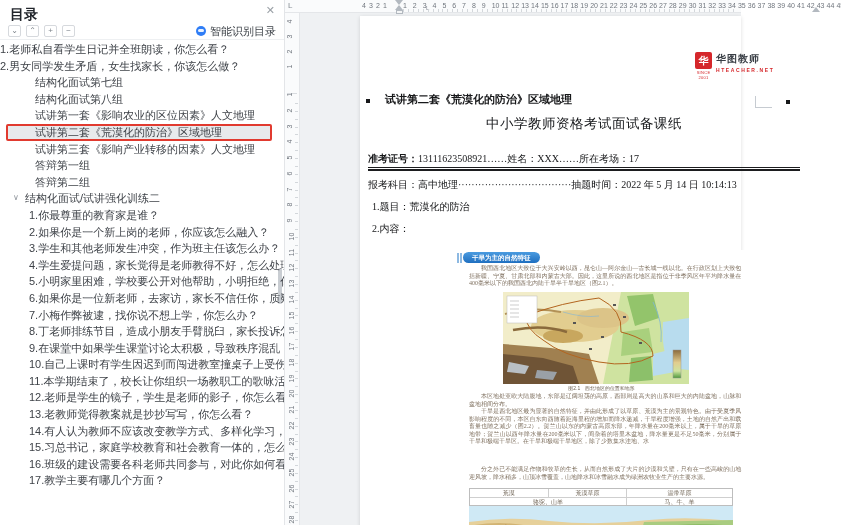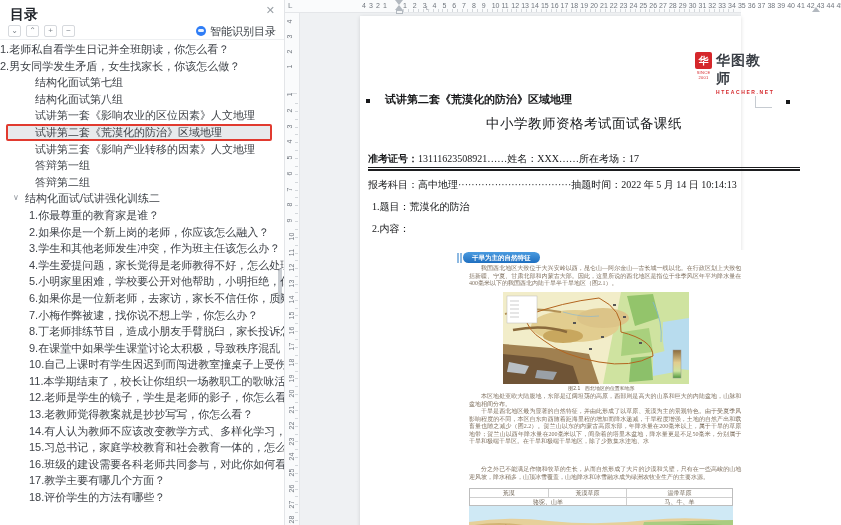--- a/index.html
+++ b/index.html
@@ -73,21 +73,21 @@
     font-family:"Liberation Serif",serif; font-size:13.5px; letter-spacing:.5px; color:#141619; }
   .doc-line { position:absolute; left:8px; font-family:"Liberation Serif",serif; font-size:10px; color:#17181a; }
   #doc-rule { position:absolute; left:8px; top:151px; width:432px; height:4px;
     border-top:1px solid #1c1d1f; border-bottom:2px solid #1c1d1f; }
 
   #logo { position:absolute; left:335px; top:36px; display:flex; }
   #logo-mark { width:17px; height:17px; background:#d5272b; border-radius:2px; color:#fff;
     font-size:10px; font-weight:bold; text-align:center; line-height:17px; }
   #logo-since { font-size:4px; color:#d5272b; letter-spacing:.3px; margin-top:1px; text-align:center; }
   #logo-right { margin-left:4px; }
-  #logo-brand { font-size:14px; font-weight:bold; color:#3a3f46; letter-spacing:1px; }
+  #logo-brand { font-size:10px; font-weight:bold; color:#3a3f46; letter-spacing:1px; }
   #logo-site { font-size:5px; font-weight:bold; color:#d5272b; letter-spacing:1.6px; margin-top:1px; }
   #corner-mark { position:absolute; left:395px; top:80px; width:17px; height:12px;
     border-left:1px solid #c6cbd1; border-bottom:1px solid #c6cbd1; }
 
   
   #tb { position:absolute; left:95px; top:234px; width:293px; height:275px; overflow:hidden; background:#fff; }
   #tb-badge { position:absolute; left:2px; top:2px; display:flex; align-items:center; }
   .badge-bar { width:2px; height:10px; background:#8db9e2; margin-right:1px; }
   #tb-badge-pill { height:11px; line-height:11px; padding:0 9px; border-radius:6px;
     background:linear-gradient(#4a9be0,#1f6fc0); color:#fff; font-size:6.5px; font-weight:bold; }
@@ -147,21 +147,20 @@
         <div class="o-item lv-q2"><span class="txt">8.丁老师排练节目，造成小朋友手臂脱臼，家长投诉怎么办…</span></div>
         <div class="o-item lv-q2"><span class="txt">9.在课堂中如果学生课堂讨论太积极，导致秩序混乱，你该…</span></div>
         <div class="o-item lv-q2"><span class="txt">10.自己上课时有学生因迟到而闯进教室撞桌子上受伤了，你…</span></div>
         <div class="o-item lv-q2"><span class="txt">11.本学期结束了，校长让你组织一场教职工的歌咏活动，你…</span></div>
         <div class="o-item lv-q2"><span class="txt">12.老师是学生的镜子，学生是老师的影子，你怎么看？</span></div>
         <div class="o-item lv-q2"><span class="txt">13.老教师觉得教案就是抄抄写写，你怎么看？</span></div>
         <div class="o-item lv-q2"><span class="txt">14.有人认为教师不应该改变教学方式、多样化学习，你怎么…</span></div>
         <div class="o-item lv-q2"><span class="txt">15.习总书记，家庭学校教育和社会教育一体的，怎么看待社…</span></div>
         <div class="o-item lv-q2"><span class="txt">16.班级的建设需要各科老师共同参与，对此你如何看待？</span></div>
         <div class="o-item lv-q2"><span class="txt">17.教学主要有哪几个方面？</span></div>
-        <div class="o-item lv-q2"><span class="txt">18.评价学生的方法有哪些？</span></div>
       </div>
     <div id="panel-scroll-thumb"></div>
   </aside>
 
   <main id="docarea">
 
     <div id="h-ruler">
       <span id="tab-selector">L</span>
       <span class="ind-tri-down"></span>
       <span class="ind-tri-up"></span>

